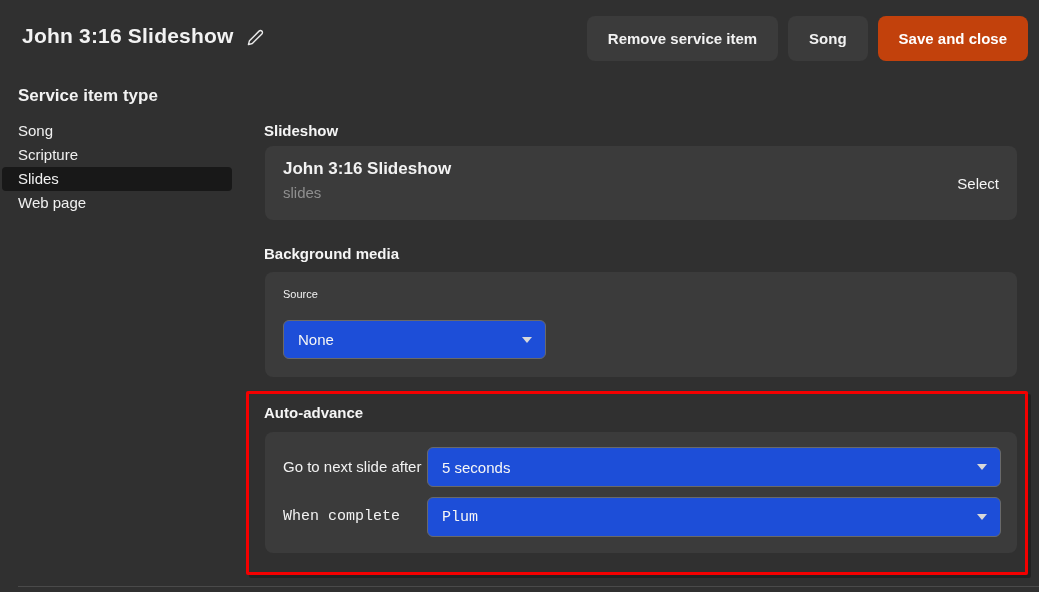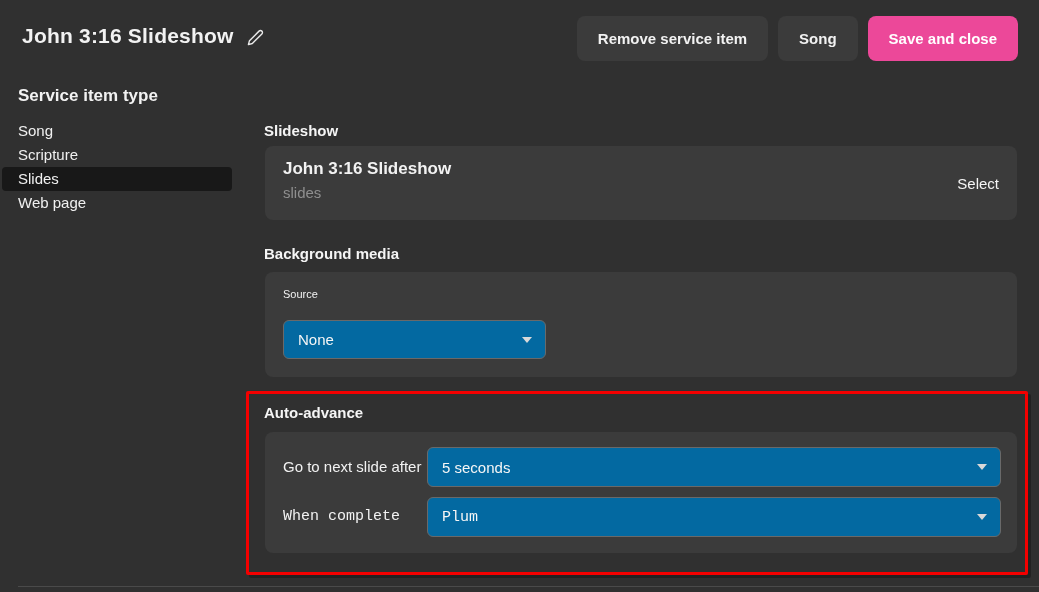--- a/index.html
+++ b/index.html
@@ -13,31 +13,31 @@
   }
 
   
   .page-title {
     position:absolute; left:22px; top:24px;
     font-size:21px; font-weight:bold; letter-spacing:.2px;
     display:flex; align-items:center; gap:13px;
   }
   .edit-pencil { display:inline-flex; cursor:pointer; margin-top:3px; }
   .header-buttons {
-    position:absolute; top:16px; right:21px;
+    position:absolute; top:16px; right:11px;
     display:flex; gap:10px; height:45px;
   }
   .btn {
     height:45px; padding:0 21px; border:none; border-radius:8px;
     background:#3b3b3b; color:#f2f2f2;
     font-family:"Liberation Sans", sans-serif;
     font-size:15px; font-weight:bold; cursor:pointer;
     display:flex; align-items:center;
   }
-  .btn.primary { background:#ec4899; color:#ffffff; }
+  .btn.primary { background:#c2410c; color:#ffffff; }
 
   
   .sidebar-heading {
     position:absolute; left:18px; top:86px;
     font-size:17px; font-weight:bold;
   }
   .sidebar-list { position:absolute; left:2px; top:119px; width:230px; }
   .sidebar-item {
     height:24px; line-height:24px; padding-left:16px;
     font-size:15px; border-radius:4px; cursor:pointer;
@@ -68,21 +68,21 @@
     font-size:15px; color:#f5f5f5; cursor:pointer;
   }
 
   #card-bgmedia { top:272px; height:105px; }
   .field-label-sm {
     position:absolute; left:18px; top:16px;
     font-size:11px; color:#f2f2f2;
   }
   .dropdown {
     position:absolute;
-    background:#0369a1; border:1px solid #696969; border-radius:6px;
+    background:#1d4ed8; border:1px solid #696969; border-radius:6px;
     display:flex; align-items:center; padding:0 14px;
     font-size:15px; color:#f6f6f6; cursor:pointer;
   }
   .dropdown .chevron {
     position:absolute; right:13px; top:50%; transform:translateY(-50%);
     width:0; height:0;
     border-left:5px solid transparent; border-right:5px solid transparent;
     border-top:6px solid #d9d9d9;
   }
   #dd-source { left:18px; top:48px; width:263px; height:39px; }

